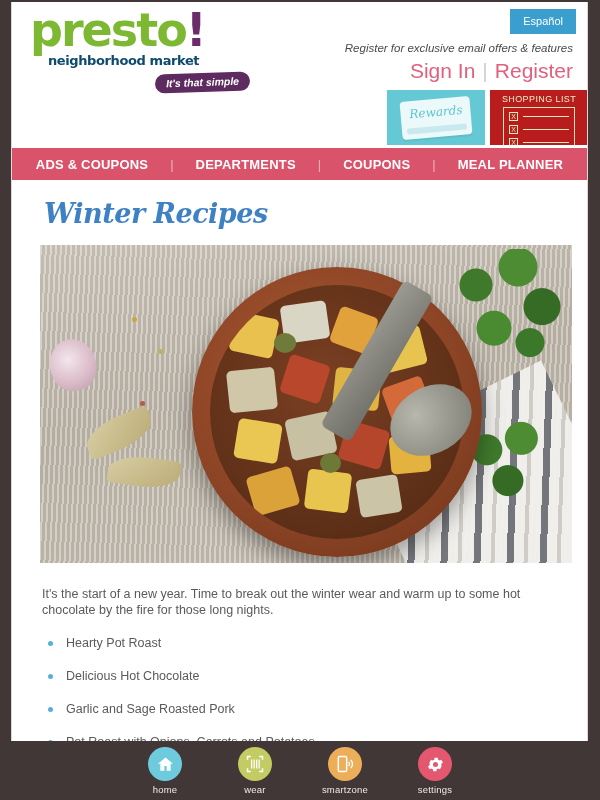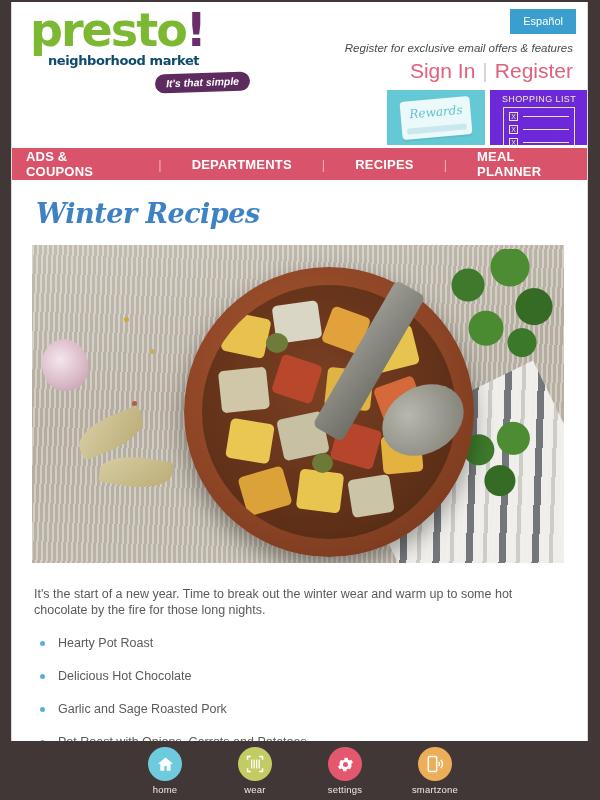--- a/index.html
+++ b/index.html
@@ -133,21 +133,21 @@
     font-size: 12px;
     color: #5fc3cf;
     transform: rotate(-5deg);
     z-index: 3;
     pointer-events: none;
   }
   .promo-shop {
     position: absolute;
     left: 478px; top: 88px;
     width: 98px; height: 55px;
-    background: #6d28d9;
+    background: #b91c1c;
     overflow: hidden;
   }
   .shop-title {
     margin: 4px 0 3px 0;
     text-align: center;
     color: #edeec8;
     font-size: 9px;
     letter-spacing: 0.4px;
   }
   .shop-sheet {
@@ -172,35 +172,35 @@
   }
   .shop-line { flex: 1; height: 1.5px; background: #e8eabc; }
 
   
   .nav {
     height: 32px;
     background: #d9546b;
     display: flex;
     align-items: center;
     justify-content: center;
-    gap: 16px;
+    gap: 8px;
   }
   .nav a {
     color: #ffffff;
     font-size: 13px;
     font-weight: bold;
     letter-spacing: 0.2px;
     text-decoration: none;
     padding: 0 14px;
     cursor: pointer;
   }
   .nav .nsep { color: #f0adba; font-size: 13px; }
 
   
-  .content { padding: 18px 16px 0 8px; }
+  .content { padding: 18px 16px 0 16px; }
   .page-title {
     font-family: "DejaVu Serif", serif;
     font-style: italic;
     font-weight: bold;
     font-size: 27px;
     color: #3f82c4;
     letter-spacing: -0.5px;
     margin-left: 16px;
     margin-bottom: 16px;
   }
@@ -404,21 +404,21 @@
           </div>
         </div>
       </div>
     </div>
 
     <div class="nav">
       <a>ADS &amp; COUPONS</a>
       <span class="nsep">|</span>
       <a>DEPARTMENTS</a>
       <span class="nsep">|</span>
-      <a>RECIPES</a>
+      <a>COUPONS</a>
       <span class="nsep">|</span>
       <a>MEAL PLANNER</a>
     </div>
 
     <div class="content">
 
       <div class="page-title">Winter Recipes</div>
 
       <div class="hero">
         <div class="wood"></div>
@@ -484,31 +484,31 @@
       <div class="tab-circle" style="background:#c3cb63;">
         <svg width="20" height="20" viewBox="0 0 24 24" fill="none" stroke="#ffffff" stroke-width="1.8">
           <path d="M3 7V3h4M21 7V3h-4M3 17v4h4M21 17v4h-4"></path>
           <path d="M8 6.5v11M11 6.5v11M14 6.5v11M17 6.5v11" stroke-width="1.5"></path>
         </svg>
       </div>
       <div class="tab-label">wear</div>
     </div>
 
     <div class="tab">
-      <div class="tab-circle" style="background:#e4586f;">
-        <svg width="19" height="19" viewBox="0 0 24 24" fill="#ffffff">
-            <path d="M19.4 13a7.6 7.6 0 0 0 0-2l2-1.6-2-3.4-2.4 1a7.5 7.5 0 0 0-1.7-1l-.4-2.6h-4l-.4 2.6c-.6.2-1.2.6-1.7 1l-2.4-1-2 3.4L4.6 11a7.6 7.6 0 0 0 0 2l-2 1.6 2 3.4 2.4-1c.5.4 1.1.8 1.7 1l.4 2.6h4l.4-2.6c.6-.2 1.2-.6 1.7-1l2.4 1 2-3.4zM12 15.2A3.2 3.2 0 1 1 12 8.8a3.2 3.2 0 0 1 0 6.4z"></path>
-          </svg>
-      </div>
-      <div class="tab-label">settings</div>
-    </div>
-
-    <div class="tab">
       <div class="tab-circle" style="background:#edae5a;">
         <svg width="20" height="20" viewBox="0 0 24 24" fill="none" stroke="#ffffff" stroke-width="1.8">
           <rect x="4" y="3" width="10" height="18" rx="1.6"></rect>
           <path d="M16.5 9.5a4.5 4.5 0 0 1 0 5M19 7a8 8 0 0 1 0 10" stroke-width="1.6"></path>
         </svg>
       </div>
       <div class="tab-label">smartzone</div>
     </div>
+
+    <div class="tab">
+      <div class="tab-circle" style="background:#e4586f;">
+        <svg width="19" height="19" viewBox="0 0 24 24" fill="#ffffff">
+            <path d="M19.4 13a7.6 7.6 0 0 0 0-2l2-1.6-2-3.4-2.4 1a7.5 7.5 0 0 0-1.7-1l-.4-2.6h-4l-.4 2.6c-.6.2-1.2.6-1.7 1l-2.4-1-2 3.4L4.6 11a7.6 7.6 0 0 0 0 2l-2 1.6 2 3.4 2.4-1c.5.4 1.1.8 1.7 1l.4 2.6h4l.4-2.6c.6-.2 1.2-.6 1.7-1l2.4 1 2-3.4zM12 15.2A3.2 3.2 0 1 1 12 8.8a3.2 3.2 0 0 1 0 6.4z"></path>
+          </svg>
+      </div>
+      <div class="tab-label">settings</div>
+    </div>
   </div>
 </div>
 
 </body></html>

